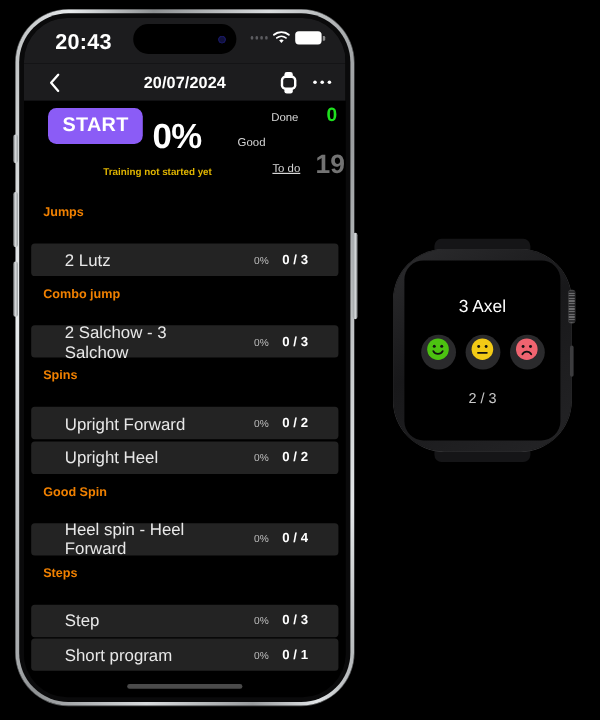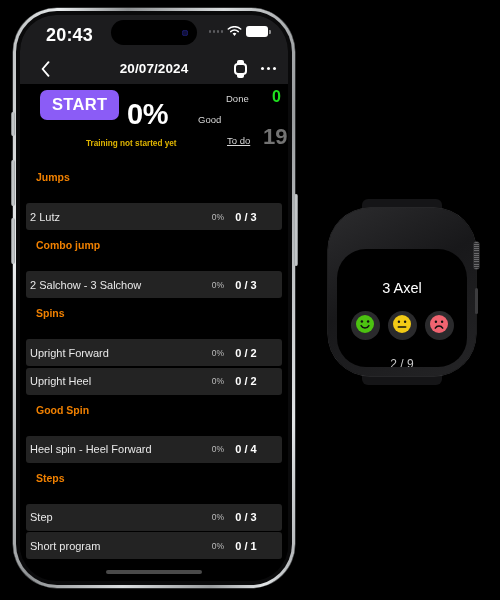--- a/index.html
+++ b/index.html
@@ -278,22 +278,22 @@
     border-radius: 3px;
     height: 27px;
     display: flex;
     align-items: center;
     position: relative;
     cursor: pointer;
   }
   .row + .row { margin-top: 1.5px; }
   .row-name {
     color: #e8e8e8;
-    font-size: 11px;
-    padding-left: 4px;
+    font-size: 14px;
+    padding-left: 28px;
     flex: 1;
   }
   .row-pct {
     color: #bdbdbd;
     font-size: 8.5px;
     width: 34px;
     text-align: right;
   }
   .row-count {
     color: #ffffff;
@@ -323,24 +323,23 @@
   .watch-frame {
     position: absolute;
     inset: 0;
     border-radius: 42px;
     background: linear-gradient(150deg, #2c2c2e 0%, #18181a 45%, #242426 100%);
     box-shadow: 0 0 0 0.5px #3a3a3c;
   }
   .watch-screen {
     position: absolute;
     left: 9px; top: 9px; right: 9px; bottom: 9px;
-    border-radius: 29px;
+    border-radius: 16px;
     background: #000000;
     overflow: hidden;
-    margin-top: 32px;
   }
   .watch-crown {
     position: absolute;
     right: -3px; top: 34px;
     width: 5px; height: 27px;
     border-radius: 2px;
     background: repeating-linear-gradient(0deg, #6a6a6c 0px, #6a6a6c 1px, #2e2e30 1px, #2e2e30 2.2px);
     box-shadow: 0 0 0 0.5px #434345;
   }
   .watch-sidebtn {
@@ -541,15 +540,15 @@
         </div>
         <div class="face-btn">
           <span><svg width="20" height="20" viewBox="0 0 20 20">
               <circle cx="10" cy="10" r="9" fill="#F06470"></circle>
               <circle cx="6.9" cy="7.8" r="1.2" fill="#111"></circle>
               <circle cx="13.1" cy="7.8" r="1.2" fill="#111"></circle>
               <path d="M6.3 14.2 A4.3 4.3 0 0 1 13.7 14.2" stroke="#111" stroke-width="1.5" fill="none" stroke-linecap="round"></path>
             </svg></span>
         </div>
       </div>
-    <div class="w-count">2 / 9</div>
+    <div class="w-count">2 / 3</div>
   </div>
 </div>
 
 </body></html>

